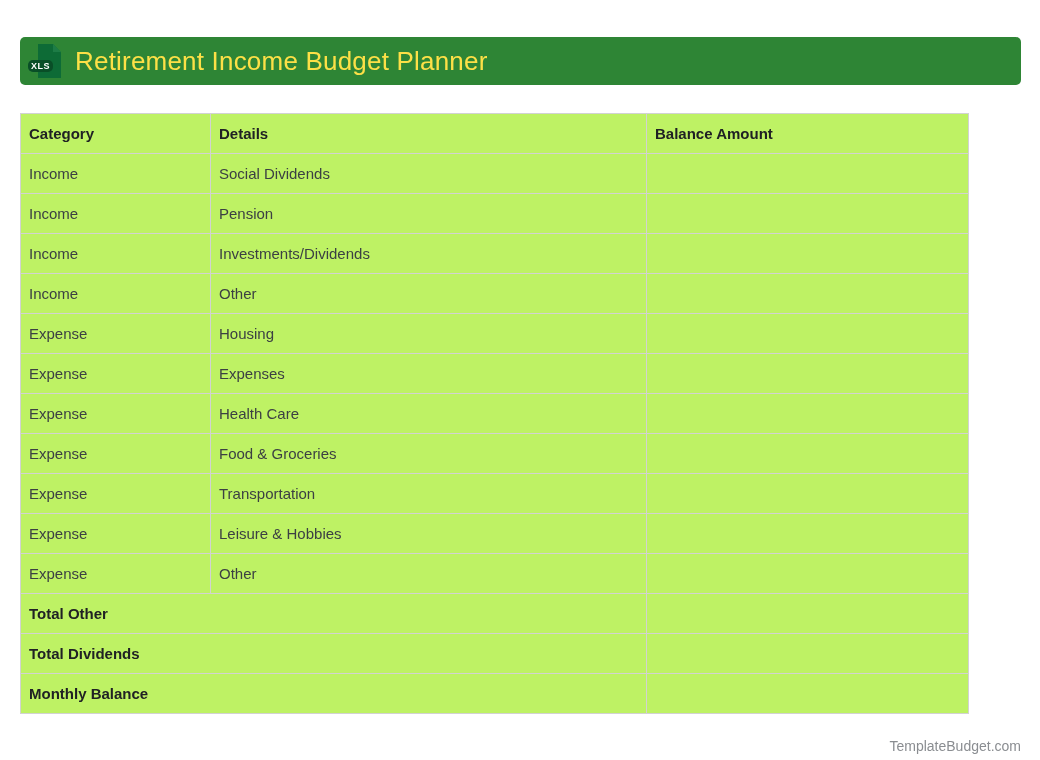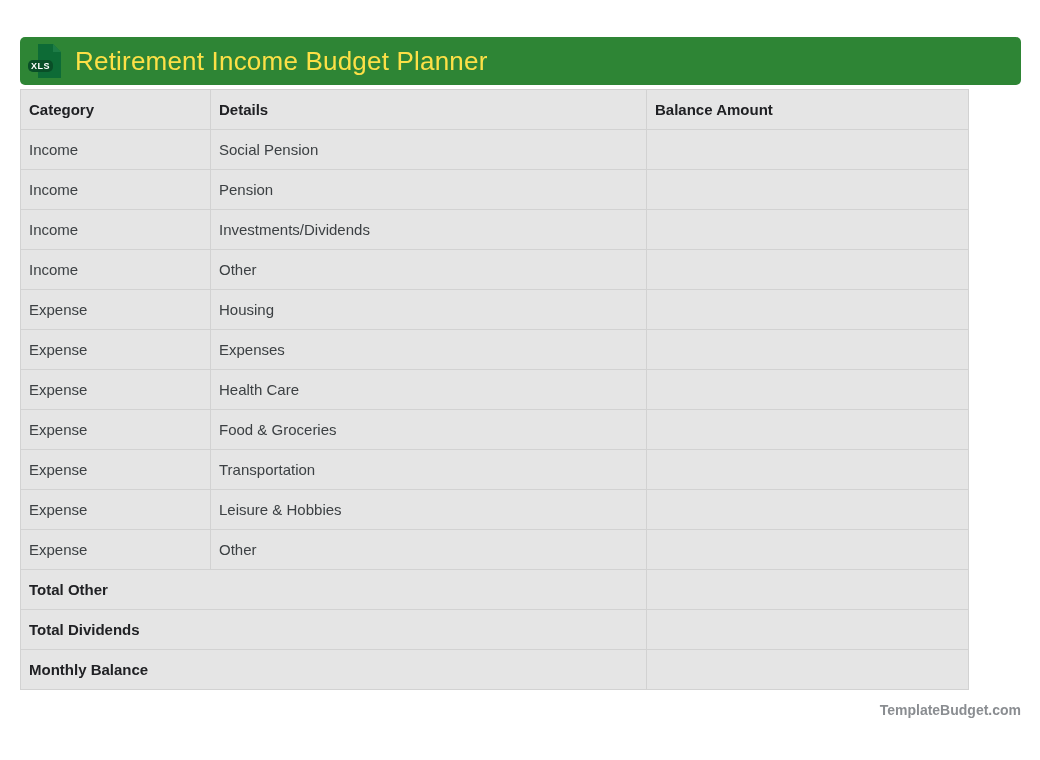--- a/index.html
+++ b/index.html
@@ -47,25 +47,25 @@
   }
   .page-title {
     color: #fde047;
     font-size: 26px;
     font-weight: 500;
     letter-spacing: 0.2px;
   }
 
   
   .budget-table {
-    margin-top: 4px;
+    margin-top: 28px;
     width: 948px;
     border-collapse: collapse;
     table-layout: fixed;
-    background: #e5e5e5;
+    background: #bef264;
   }
   .budget-table th, .budget-table td {
     border: 1px solid #d2d2d2;
     height: 40px;
     padding: 0 10px 0 8px;
     font-size: 15px;
     vertical-align: middle;
     text-align: left;
     white-space: nowrap;
     overflow: hidden;
@@ -75,23 +75,22 @@
     color: #202124;
   }
   .budget-table td.data-cell { color: #3c4043; font-weight: 400; }
   .budget-table td.summary-label {
     color: #202124; font-weight: 700;
   }
 
   
   .footer {
     width: 1001px;
-    margin-top: 11px;
+    margin-top: 23px;
     text-align: right;
-    font-weight: bold;
   }
   .footer-brand {
     color: #8a8d91;
     font-size: 14px;
   }
 </style>
 </head>
 <body>
 
 <div class="page">
@@ -114,21 +113,21 @@
     <thead>
       <tr>
         <th>Category</th>
         <th>Details</th>
         <th>Balance Amount</th>
       </tr>
     </thead>
     <tbody>
       <tr>
         <td class="data-cell">Income</td>
-        <td class="data-cell">Social Pension</td>
+        <td class="data-cell">Social Dividends</td>
         <td class="data-cell"></td>
       </tr>
       <tr>
         <td class="data-cell">Income</td>
         <td class="data-cell">Pension</td>
         <td class="data-cell"></td>
       </tr>
       <tr>
         <td class="data-cell">Income</td>
         <td class="data-cell">Investments/Dividends</td>

